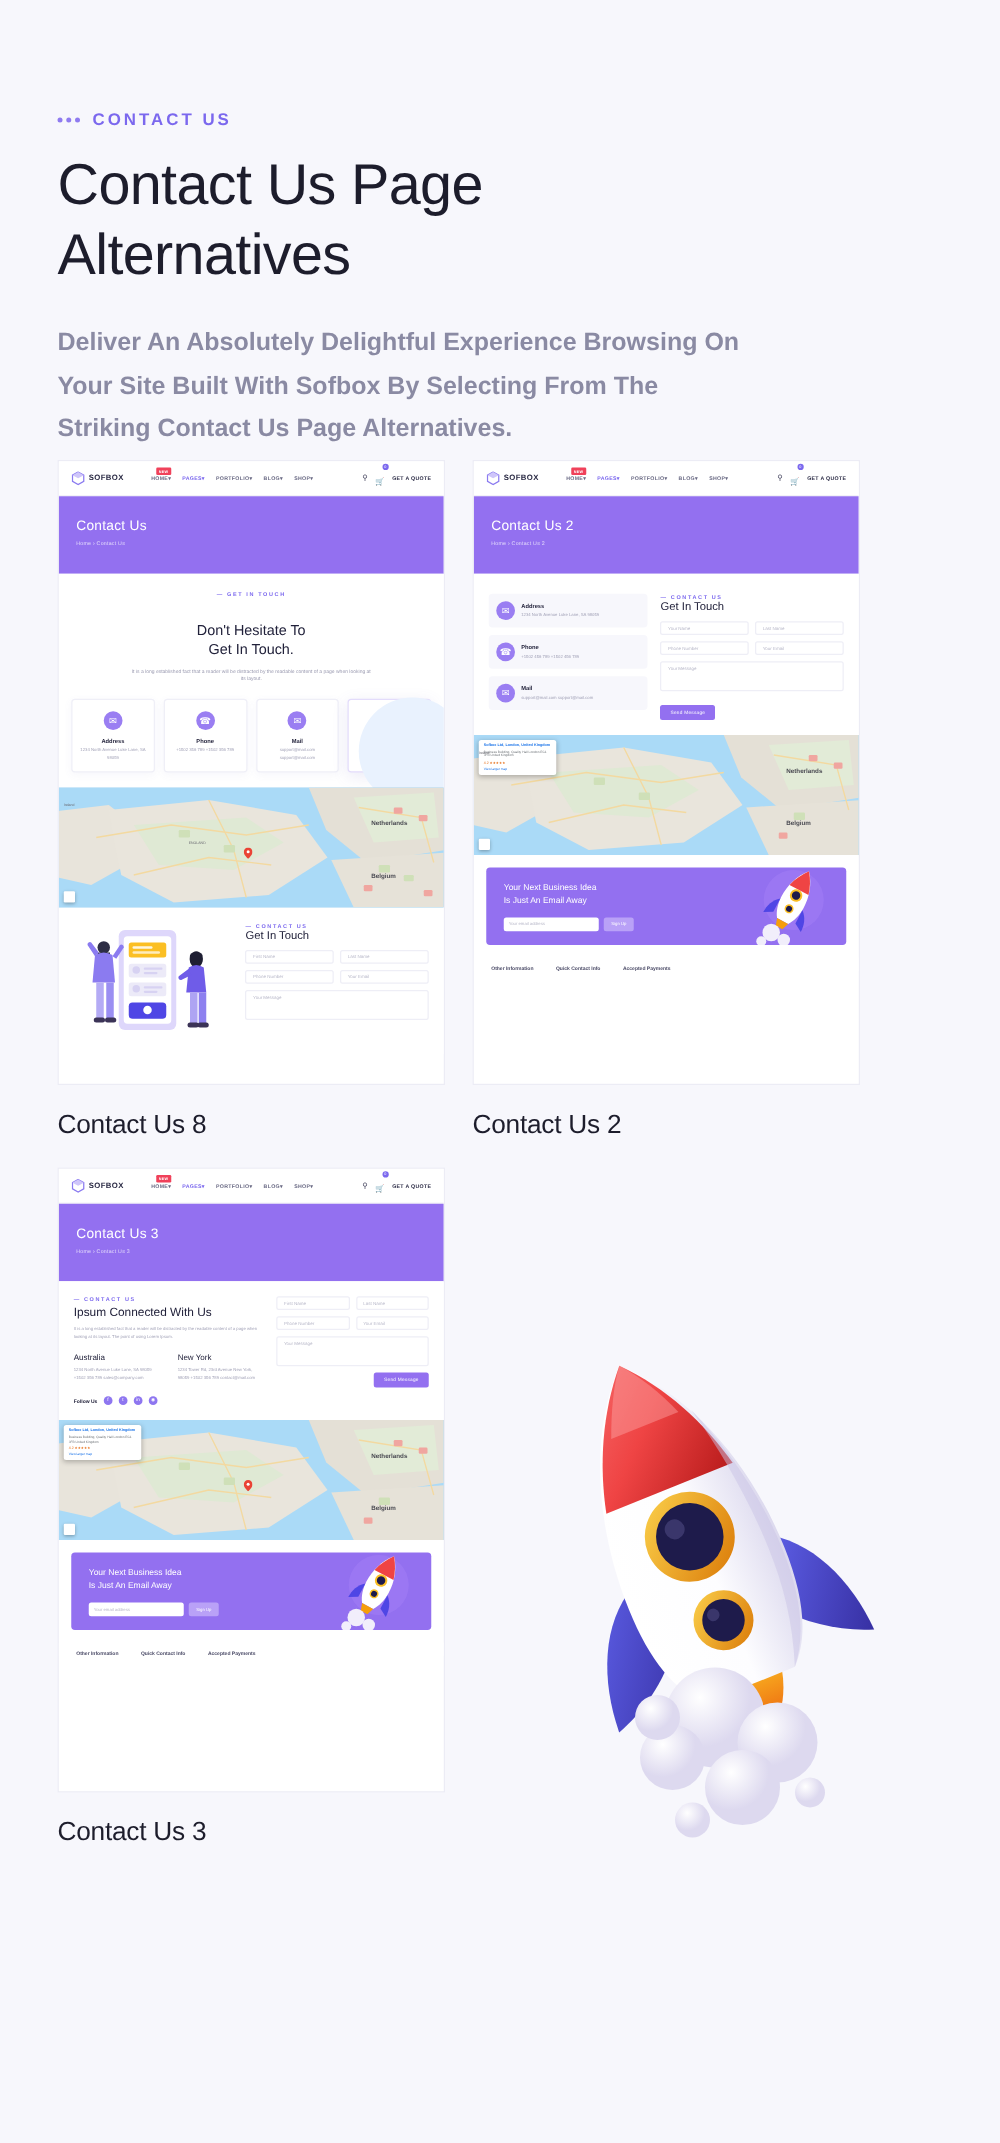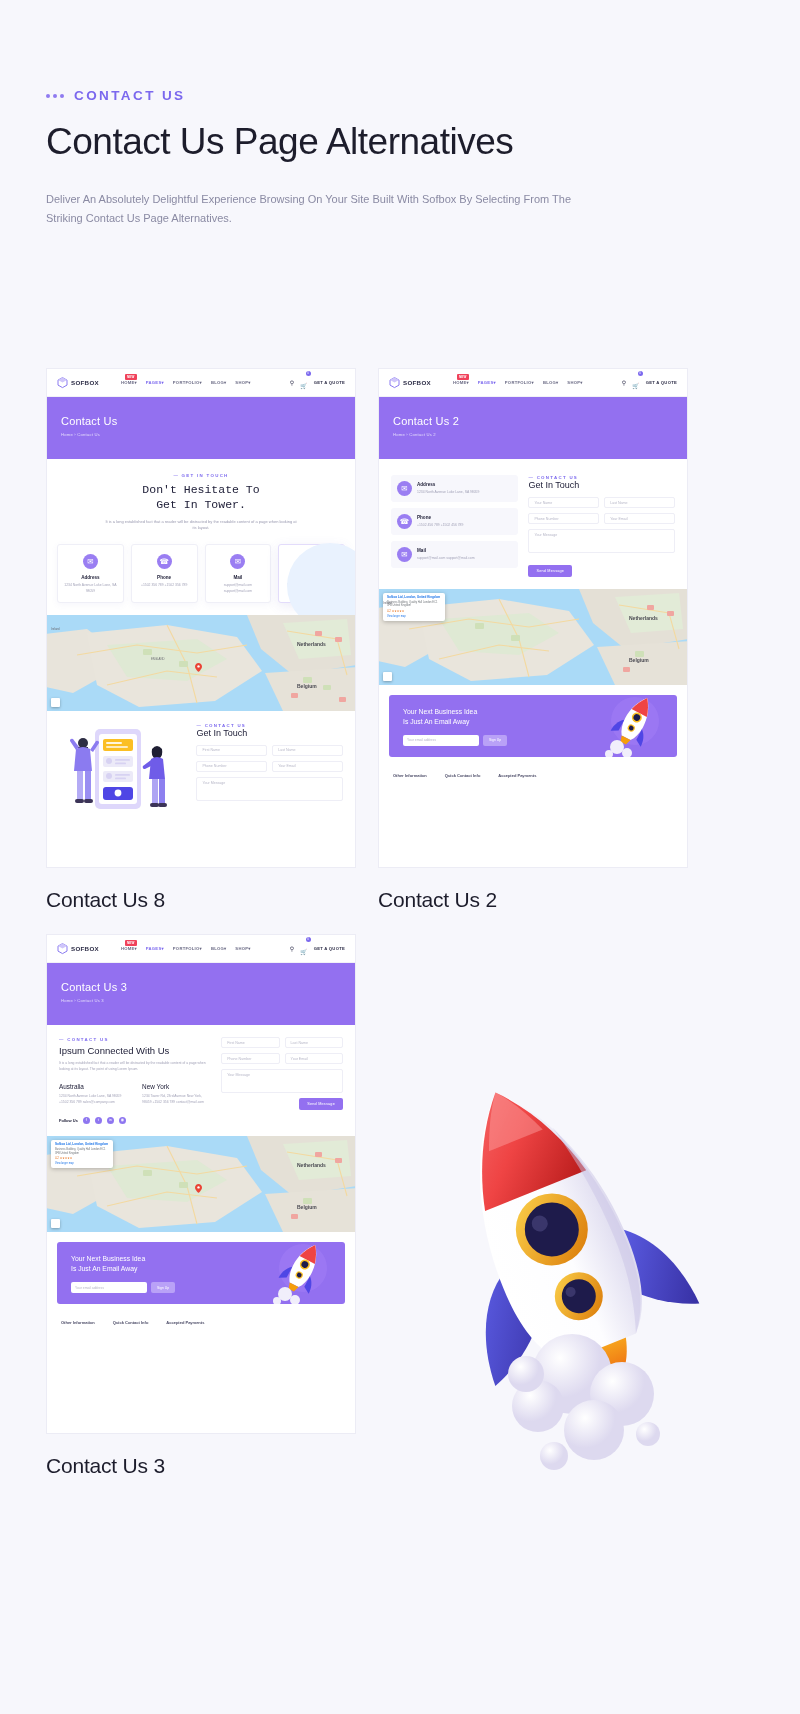--- a/index.html
+++ b/index.html
@@ -14,26 +14,26 @@
   
   .header { position: absolute; left: 46px; top: 88px; width: 640px; }
   .eyebrow { display: flex; align-items: center; gap: 10px; margin-bottom: 16px; }
   .dots { display: flex; gap: 3px; }
   .dots i { width: 4px; height: 4px; border-radius: 50%; background: #8f7bf0; display: block; }
   .eyebrow-text {
     color: #7b68ee; font-size: 13.5px; font-weight: 700;
     letter-spacing: 2.4px; text-transform: uppercase;
   }
   .title {
-    font-size: 37px; line-height: 1.22; color: #1d1d2c;
+    font-size: 46px; line-height: 1.22; color: #1d1d2c;
     font-weight: 400; letter-spacing: -0.5px; max-width: 500px;
   }
   .subtitle {
-    margin-top: 26px; font-size: 11px; line-height: 1.72;
-    color: #8a8aa3; max-width: 560px; font-weight: 400;
+    margin-top: 26px; font-size: 20px; line-height: 1.72;
+    color: #8a8aa3; max-width: 560px; font-weight: 700;
   }
 
   
   .grid {
     position: absolute; left: 46px; top: 368px;
     width: 642px;
     display: grid; grid-template-columns: 310px 310px; gap: 22px 22px;
   }
   .cell { width: 310px; }
   .shot {
@@ -85,21 +85,21 @@
   .crumbs { margin-top: 5px; font-size: 4.2px; color: #e2d9fb; letter-spacing: .2px; }
 
   
   .body-white { background: #fff; position: relative; }
   .sec-label {
     font-size: 4.4px; color: #7b68ee; letter-spacing: 1.3px;
     text-transform: uppercase; font-weight: 700; text-align: center;
   }
   .sec-h {
     font-size: 11.5px; color: #21213a; text-align: center;
-    line-height: 1.3; margin-top: 5px; font-weight: 400; font-family: Liberation Mono, monospace;
+    line-height: 1.3; margin-top: 20px; font-weight: 400;
   }
   .sec-p {
     font-size: 4px; color: #9a9ab0; text-align: center;
     line-height: 1.65; margin-top: 6px; padding: 0 56px;
   }
   .info-row { display: flex; gap: 7px; padding: 0 10px; margin-top: 12px; }
   .info-card {
     flex: 1; background: #fff; border: 1px solid #efeff7;
     border-radius: 3px; padding: 9px 4px 8px; text-align: center;
     box-shadow: 0 2px 7px rgba(110,100,190,.06);
@@ -267,21 +267,21 @@
         <div class="banner">
           <div class="banner-title">Contact Us</div>
           <div class="crumbs">Home   ›   Contact Us</div>
         </div>
 
         <div class="body-white" style="padding:14px 0 12px;">
           <div class="blob"></div>
           <div class="sec-label">— GET IN TOUCH</div>
           <div class="sec-h">
             <span>Don't Hesitate To</span><br>
-            <span>Get In Tower.</span>
+            <span>Get In Touch.</span>
           </div>
           <div class="sec-p">It is a long established fact that a reader will be distracted by the readable content of a page when looking at its layout.</div>
 
           <div class="info-row">
             <div class="info-card">
               <div class="ic">✉</div>
               <div class="ic-t">Address</div>
               <div class="ic-s">1234 North Avenue Luke
 Lane, SA 98059</div>
             </div>

